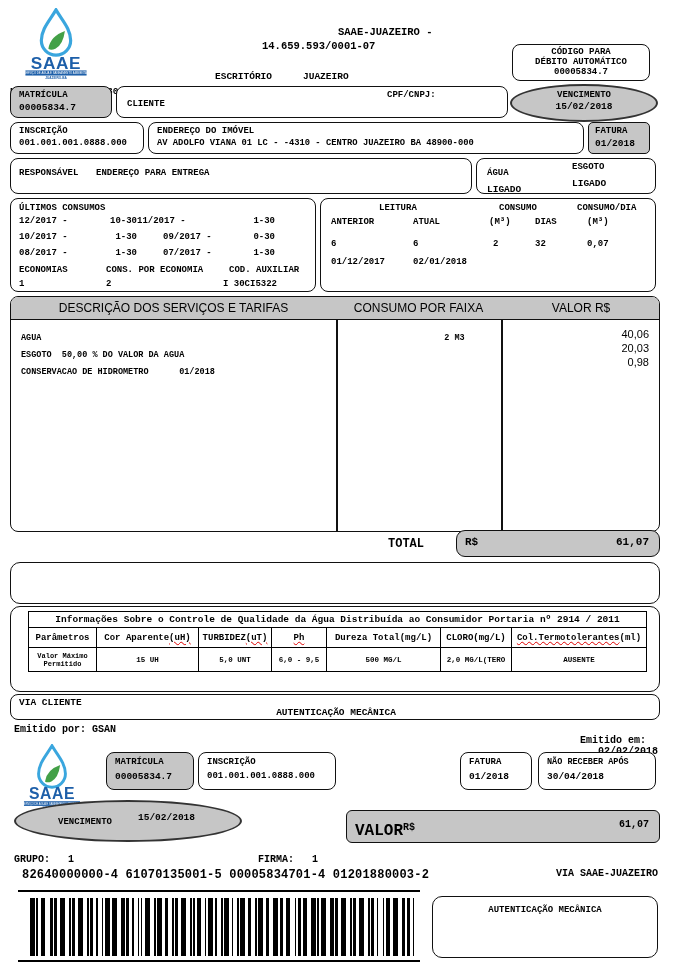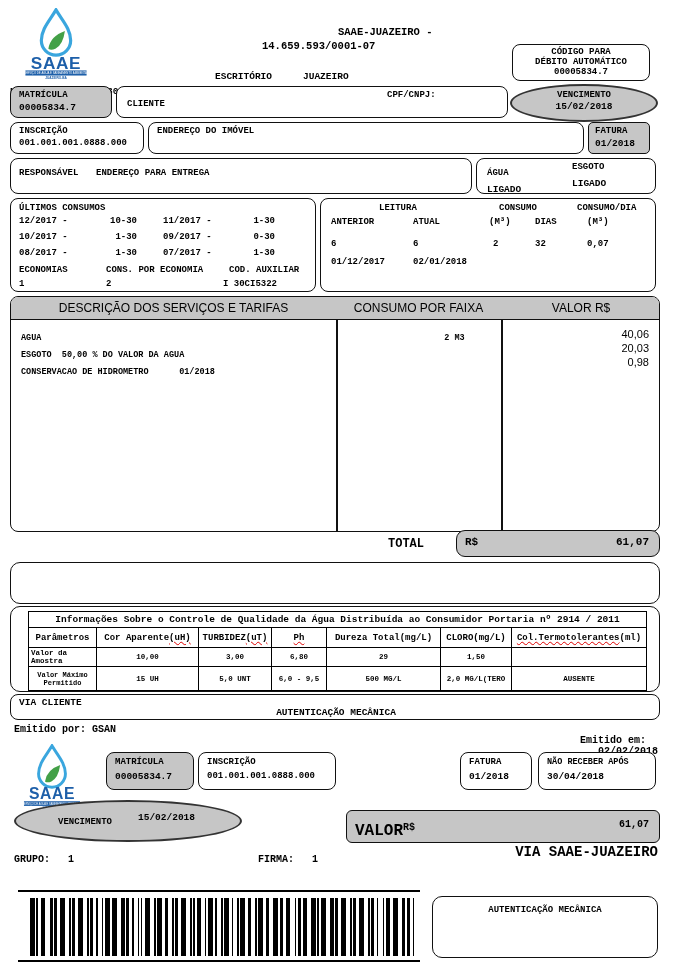--- a/index.html
+++ b/index.html
@@ -69,20 +69,21 @@
     <div class="lbl">VENCIMENTO</div>
     <div class="val" style="margin-top:1px;">15/02/2018</div>
   </div>
 
   <div class="box" style="left:10px;top:122px;width:134px;height:32px;padding:3px 8px;">
     <div class="lbl">INSCRIÇÃO</div>
     <div class="val" style="margin-top:2px;font-size:9px;">001.001.001.0888.000</div>
   </div>
   <div class="box" style="left:148px;top:122px;width:436px;height:32px;padding:3px 8px;">
     <div class="lbl">ENDEREÇO DO IMÓVEL</div>
+    <div class="val pre" style="margin-top:2px;font-size:8.8px;">AV ADOLFO VIANA 01 LC - -4310 - CENTRO JUAZEIRO BA 48900-000</div>
   </div>
   <div class="box gray" style="left:588px;top:122px;width:62px;height:32px;padding:3px 6px;border-radius:5px;">
     <div class="lbl">FATURA</div>
     <div class="val" style="margin-top:2px;">01/2018</div>
   </div>
 
   <div class="box" style="left:10px;top:158px;width:462px;height:36px;padding:3px 8px;">
     <span class="lbl">RESPONSÁVEL</span>
     <span class="lbl" style="margin-left:8px;">ENDEREÇO PARA ENTREGA</span>
   </div>
@@ -91,21 +92,21 @@
     <span class="lbl abs" style="left:95px;top:3px;">ESGOTO</span>
     <div class="val" style="margin-top:4px;">LIGADO</div>
     <span class="val abs" style="left:95px;top:19px;">LIGADO</span>
   </div>
 
   <div class="box" style="left:10px;top:198px;width:306px;height:94px;padding:4px 8px;font-size:9px;font-weight:bold;">
     <div>ÚLTIMOS CONSUMOS</div>
     <div class="flexrow" style="margin-top:3px;">
       <span style="width:68px;">12/2017 -</span>
       <span class="rt" style="width:50px;">10-30</span>
-      <span style="width:82px;padding-left:26px;box-sizing:border-box;">11/2017 -</span>
+      <span style="width:82px;box-sizing:border-box;">11/2017 -</span>
       <span class="rt" style="width:56px;">1-30</span>
     </div>
     <div class="flexrow" style="margin-top:6px;">
       <span style="width:68px;">10/2017 -</span>
       <span class="rt" style="width:50px;">1-30</span>
       <span style="width:82px;padding-left:26px;box-sizing:border-box;">09/2017 -</span>
       <span class="rt" style="width:56px;">0-30</span>
     </div>
     <div class="flexrow" style="margin-top:6px;">
       <span style="width:68px;">08/2017 -</span>
@@ -182,29 +183,20 @@
       </tr>
       <tr style="font-size:9px;height:20px;">
         <th><span>Parâmetros</span></th>
         <th><span>Cor Aparente</span><span class="wavy">(uH)</span></th>
         <th><span>TURBIDEZ</span><span class="wavy">(uT)</span></th>
         <th><span class="wavy">Ph</span></th>
         <th><span>Dureza Total(mg/L)</span></th>
         <th><span>CLORO(mg/L)</span></th>
         <th><span class="wavy">Col.Termotolerantes</span><span>(ml)</span></th>
       </tr>
-      <tr class="ctr" style="font-size:7.5px;font-weight:bold;height:19px;">
-        <td style="text-align:left;">Valor da Amostra</td>
-        <td>10,00</td>
-        <td>3,00</td>
-        <td>6,80</td>
-        <td>29</td>
-        <td>1,50</td>
-        <td></td>
-      </tr>
       <tr class="ctr" style="font-size:7.5px;font-weight:bold;height:24px;">
         <td style="font-size:7px;">Valor Máximo Permitido</td>
         <td>15 UH</td>
         <td>5,0 UNT</td>
         <td>6,0 - 9,5</td>
         <td>500 MG/L</td>
         <td>2,0 MG/L(TERO</td>
         <td>AUSENTE</td>
       </tr>
     </tbody>
@@ -264,23 +256,24 @@
 
   <div class="abs lbl" style="left:14px;top:854px;font-size:10px;">
     <span>GRUPO:</span><span class="pre">  </span>
     <span>1</span>
   </div>
   <div class="abs lbl" style="left:258px;top:854px;font-size:10px;text-align:center;">
     <span>FIRMA:</span><span class="pre">  </span>
     <span>1</span>
   </div>
 
+  <div class="abs pre" style="left:22px;top:868px;font-size:12px;font-weight:bold;letter-spacing:0.2px;">82640000000-4 61070135001-5 00005834701-4 01201880003-2</div>
 
   <div class="hline" style="left:18px;top:890px;width:402px;"></div>
-  <div class="abs lbl rt" style="right:16px;top:844px;font-size:14px;">VIA SAAE-JUAZEIRO</div>
+  <div class="abs lbl rt" style="right:16px;top:868px;font-size:10px;">VIA SAAE-JUAZEIRO</div>
 
   <div class="abs barcode" style="left:30px;top:898px;width:390px;height:58px;">
       <i style="width:4.800000000000001px"></i>
       <b style="width:1.4px"></b>
       <i style="width:1.6px"></i>
       <b style="width:2.8px"></b>
       <i style="width:4.800000000000001px"></i>
       <b style="width:4.199999999999999px"></b>
       <i style="width:3.2px"></i>
       <b style="width:1.4px"></b>

